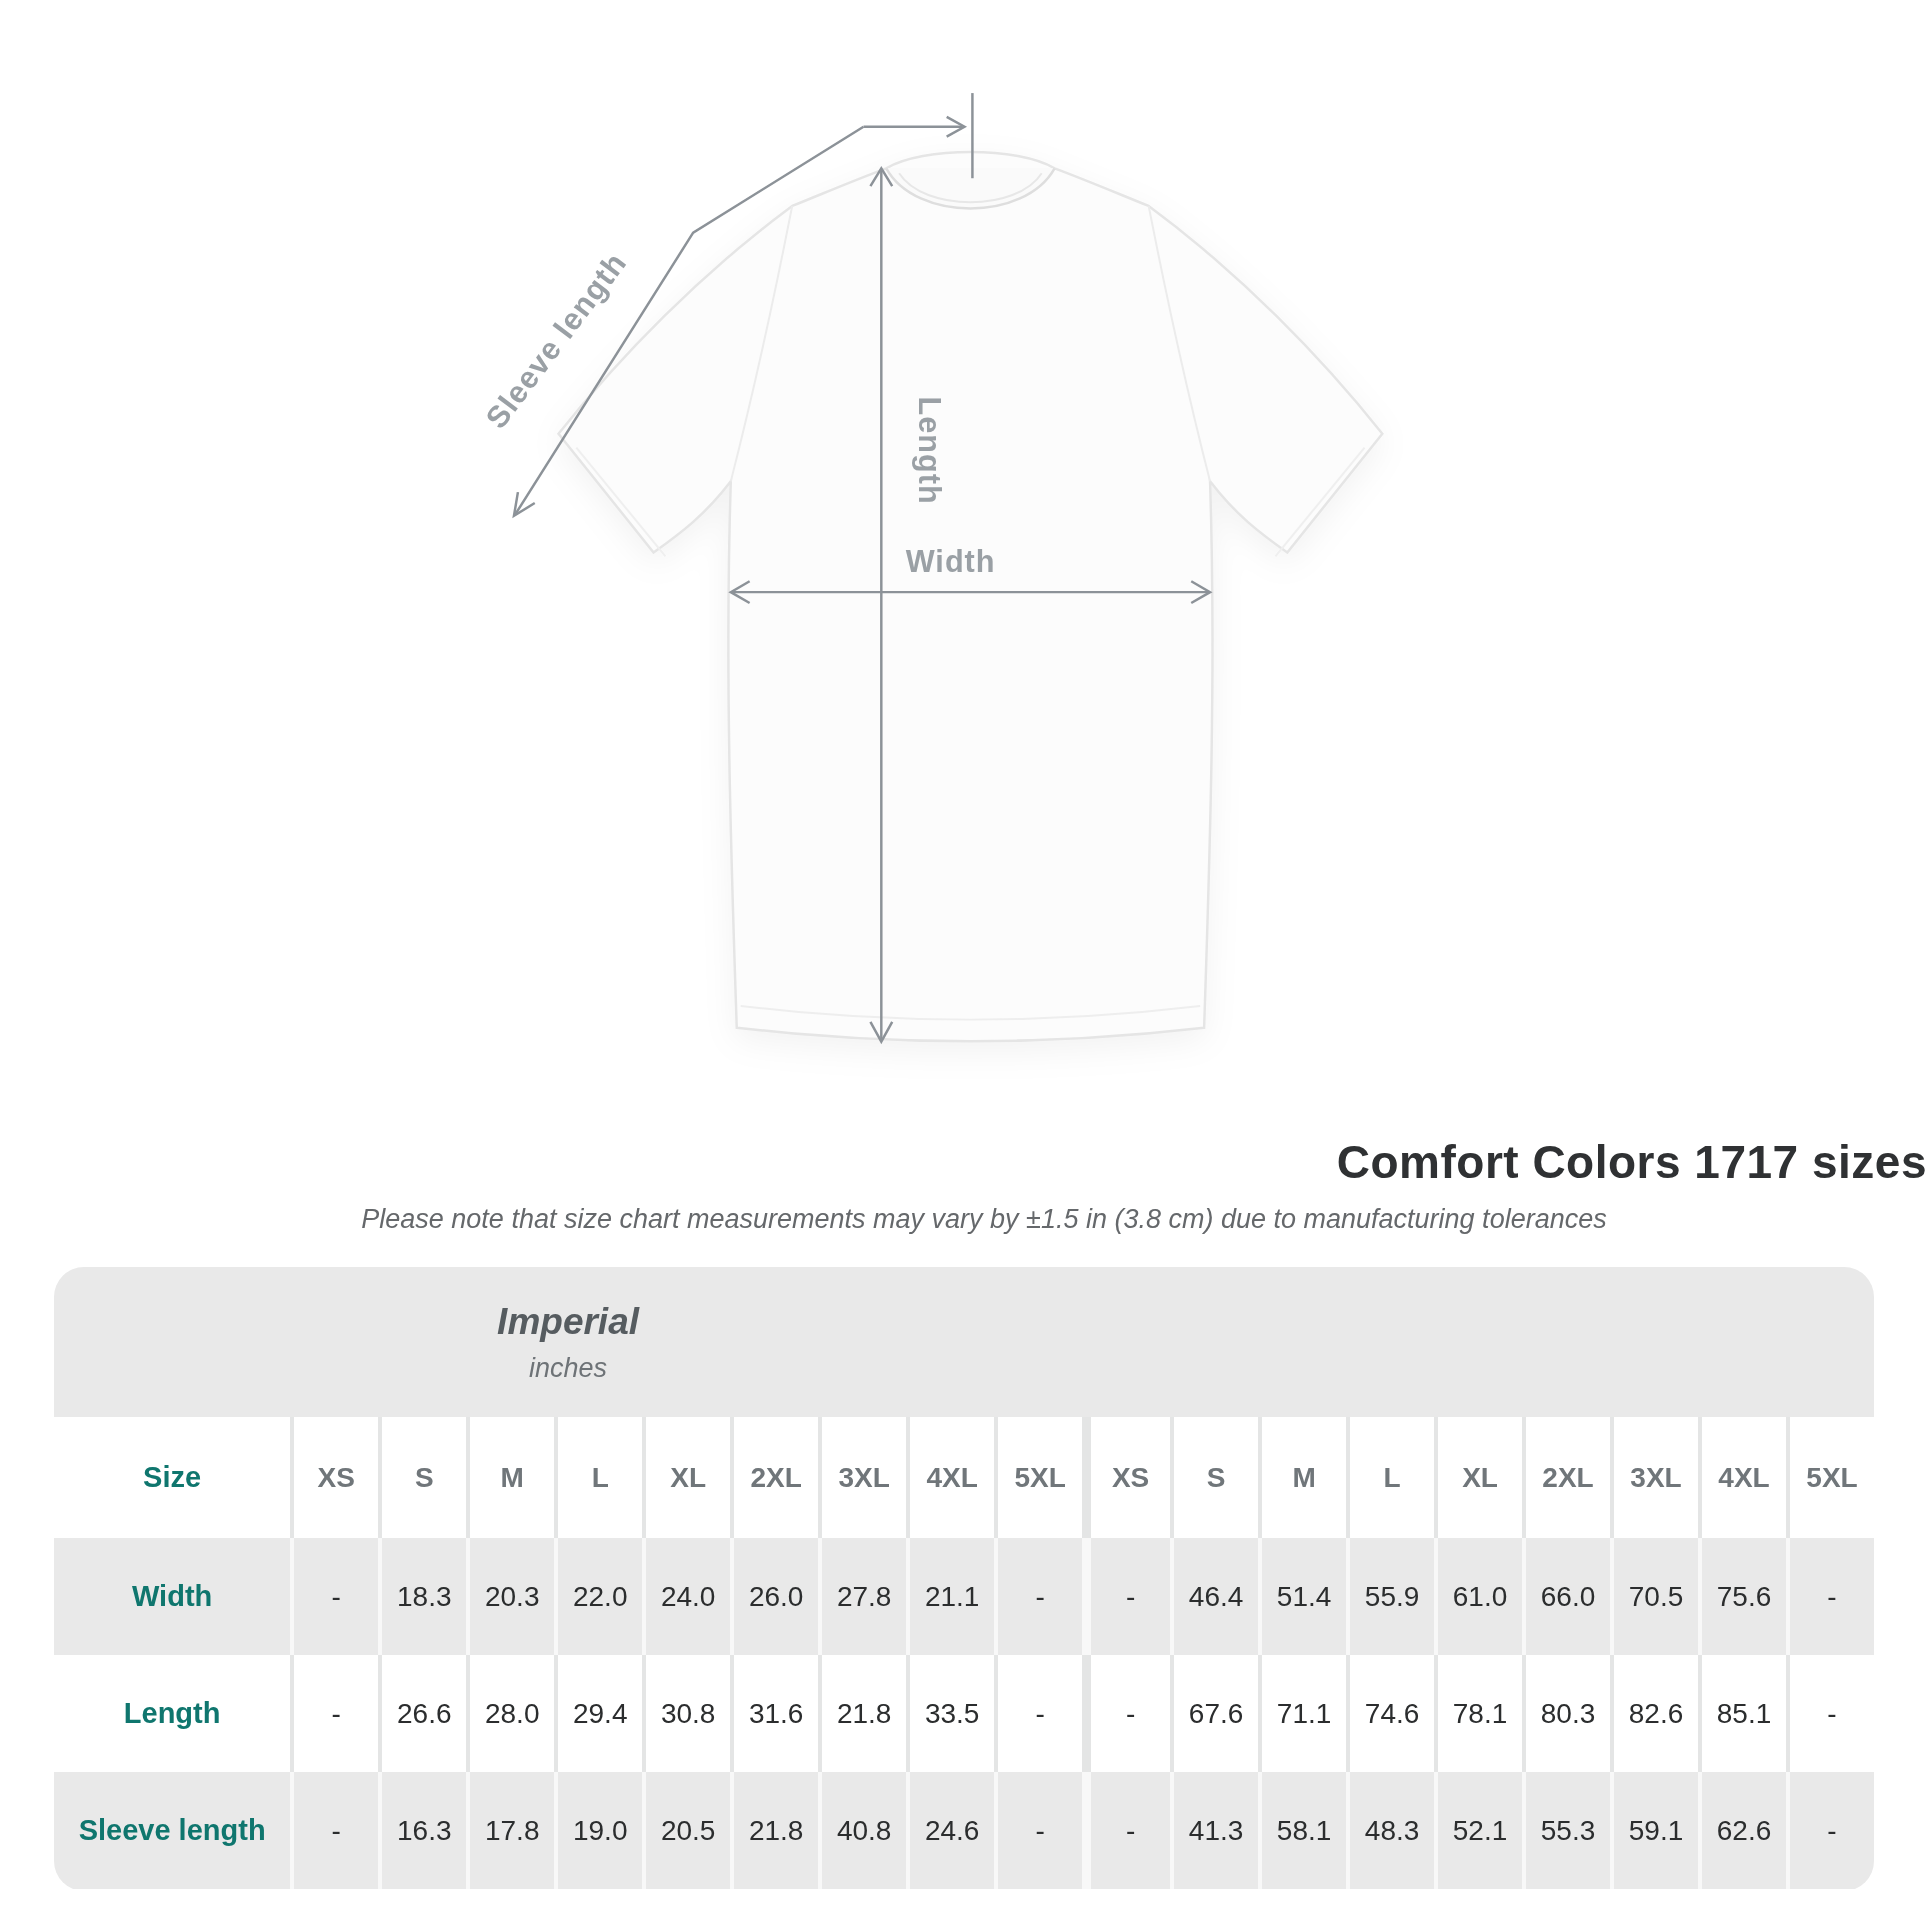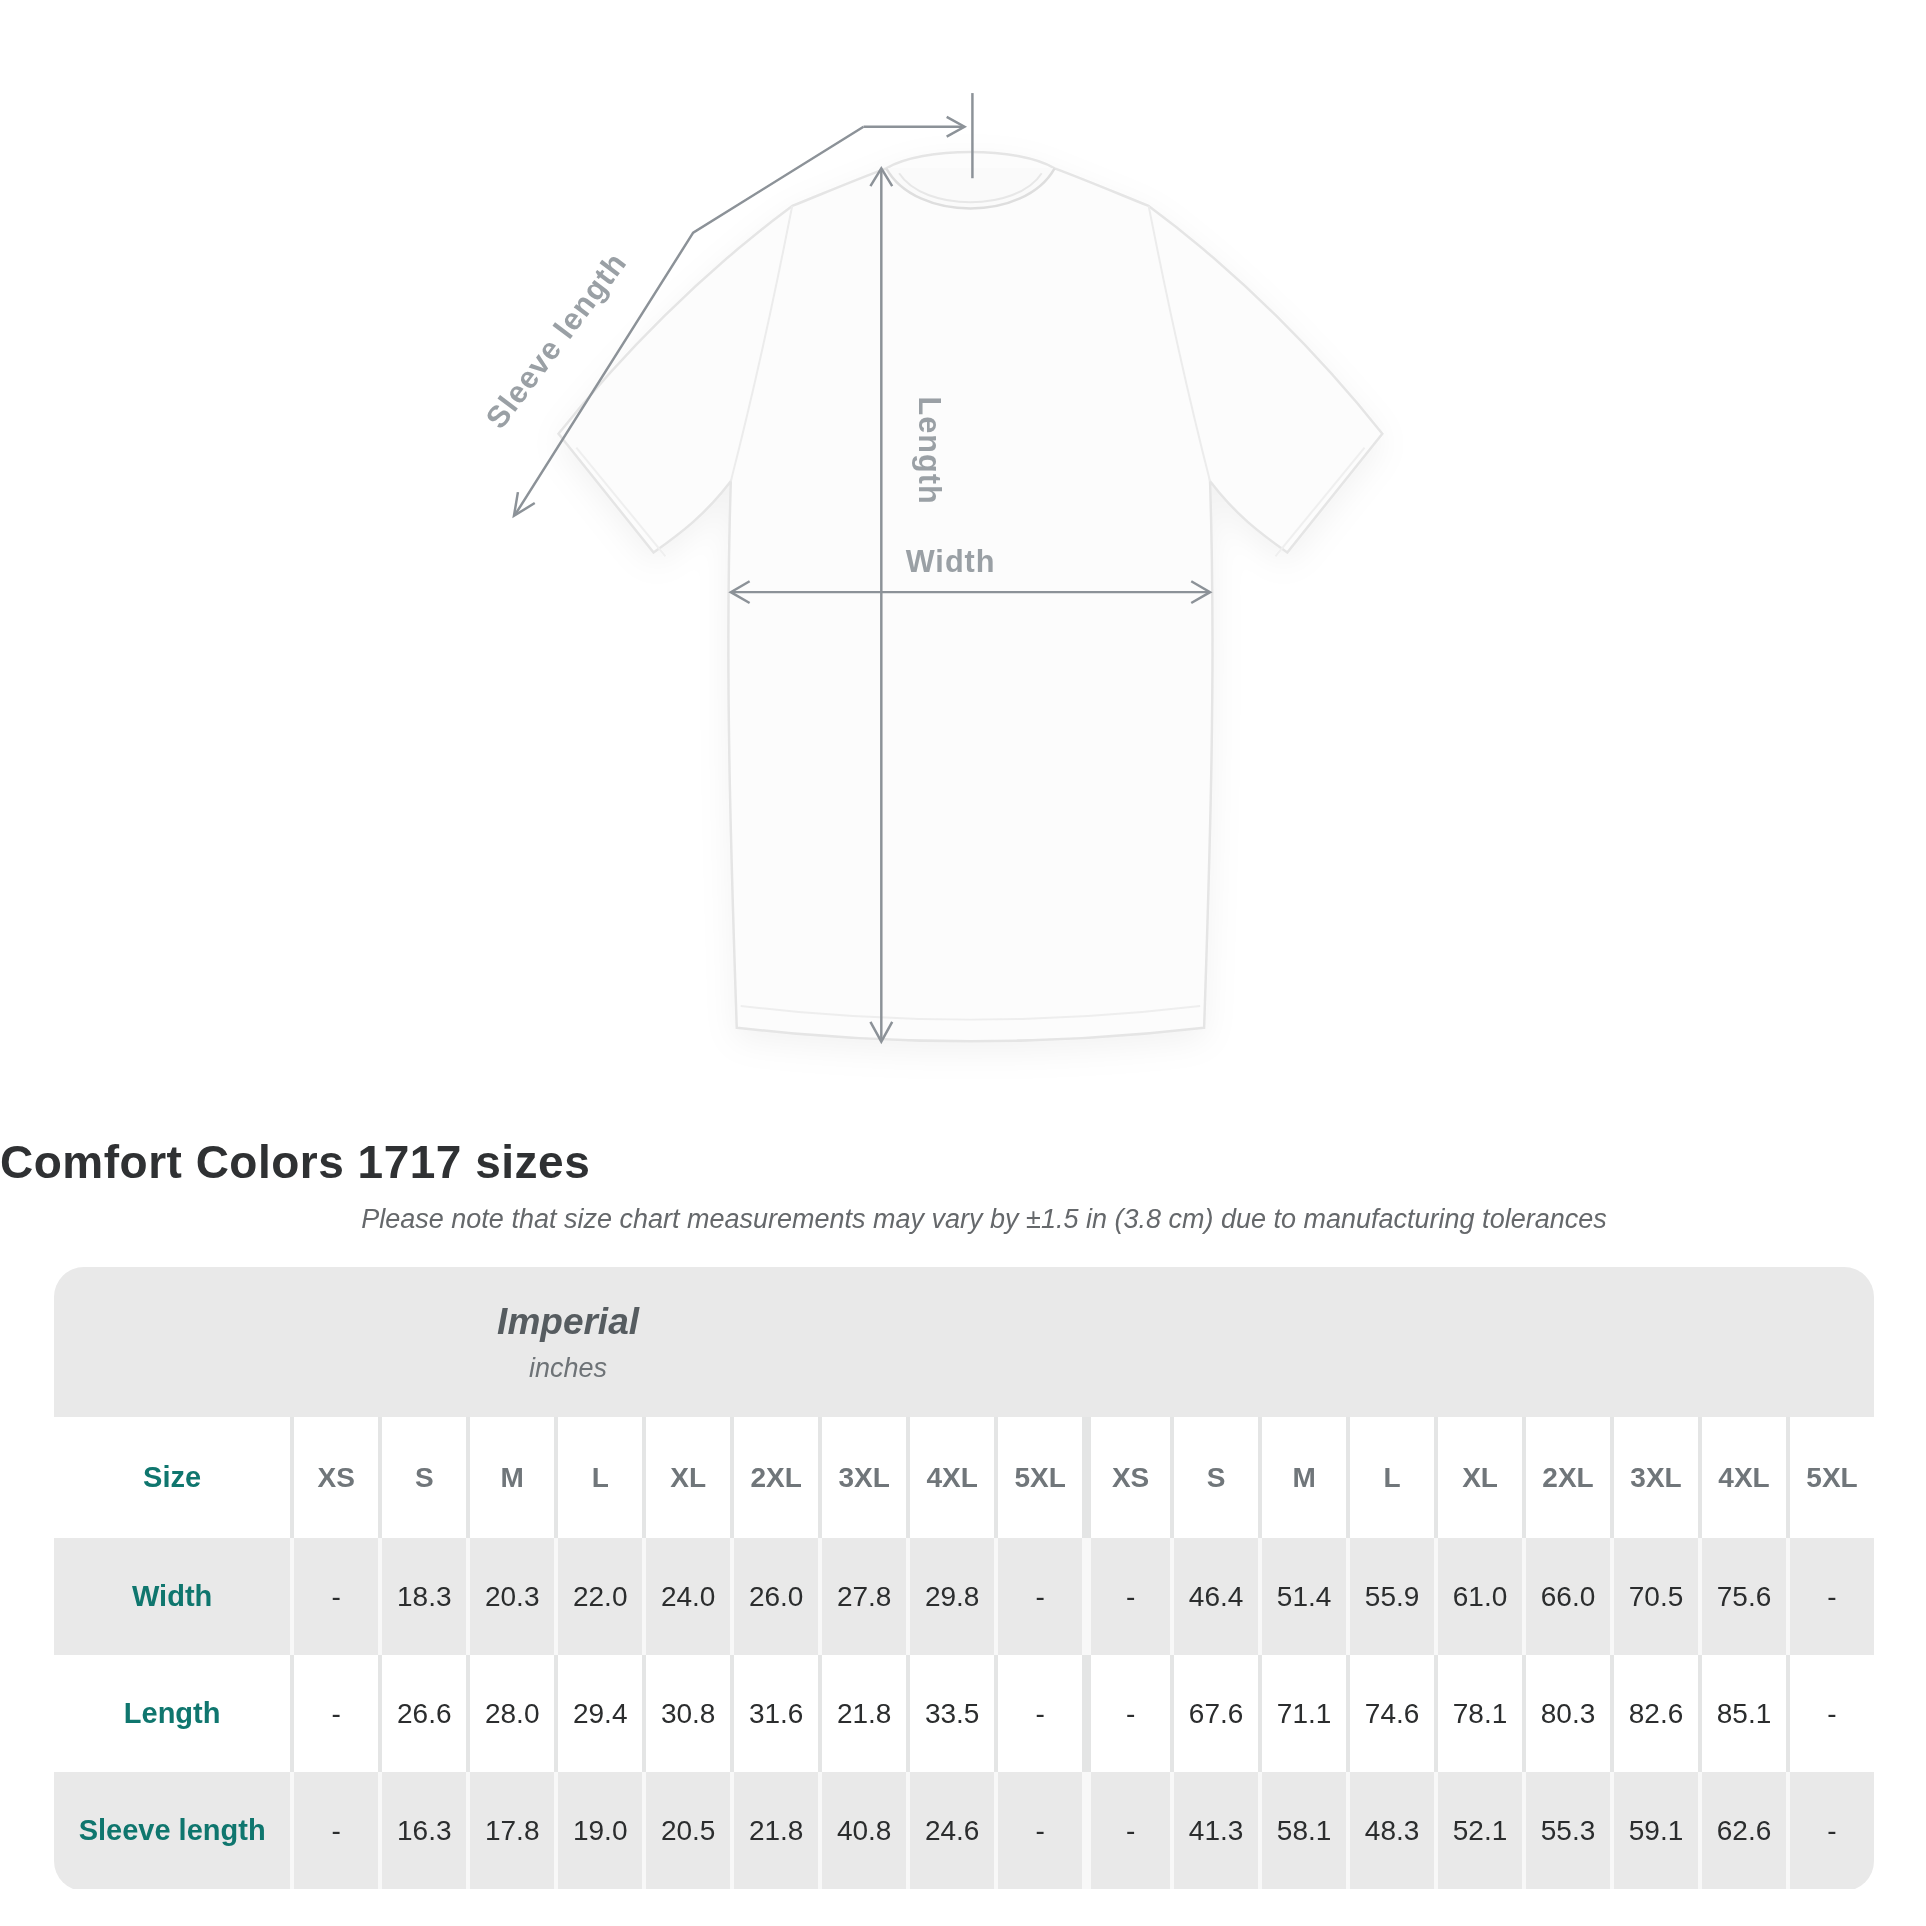--- a/index.html
+++ b/index.html
@@ -14,21 +14,21 @@
   
   .diagram { position: absolute; left: 0; top: 0; width: 1927px; height: 1109px; }
   .diag-label {
     font-family: "Liberation Sans", "DejaVu Sans", sans-serif;
     font-size: 31px; font-weight: bold; fill: #9aa0a5; letter-spacing: 1px;
   }
 
   
   .title {
     position: absolute; top: 1135px; left: 0; width: 100%;
-    text-align: left; font-size: 46px; font-weight: bold; color: #2f3133;
+    text-align: right; font-size: 46px; font-weight: bold; color: #2f3133;
     letter-spacing: 0.5px;
   }
   .subtitle {
     position: absolute; top: 1204px; left: 0; width: 100%;
     text-align: center; font-size: 27px; font-style: italic; color: #65686b; padding-left: 41px;
   }
 
   
   .size-table {
     position: absolute; left: 54px; top: 1267px; width: 1820px; height: 624px;
@@ -155,21 +155,21 @@
         </div>
         <div class="trow drow gray">
           <div class="tcell lbl">Width</div>
           <div class="tcell sep">-</div>
           <div class="tcell sep">18.3</div>
           <div class="tcell sep">20.3</div>
           <div class="tcell sep">22.0</div>
           <div class="tcell sep">24.0</div>
           <div class="tcell sep">26.0</div>
           <div class="tcell sep">27.8</div>
-          <div class="tcell sep">29.8</div>
+          <div class="tcell sep">21.1</div>
           <div class="tcell sep">-</div>
           <div class="tcell sep divide">-</div>
           <div class="tcell sep">46.4</div>
           <div class="tcell sep">51.4</div>
           <div class="tcell sep">55.9</div>
           <div class="tcell sep">61.0</div>
           <div class="tcell sep">66.0</div>
           <div class="tcell sep">70.5</div>
           <div class="tcell sep">75.6</div>
           <div class="tcell sep">-</div>

